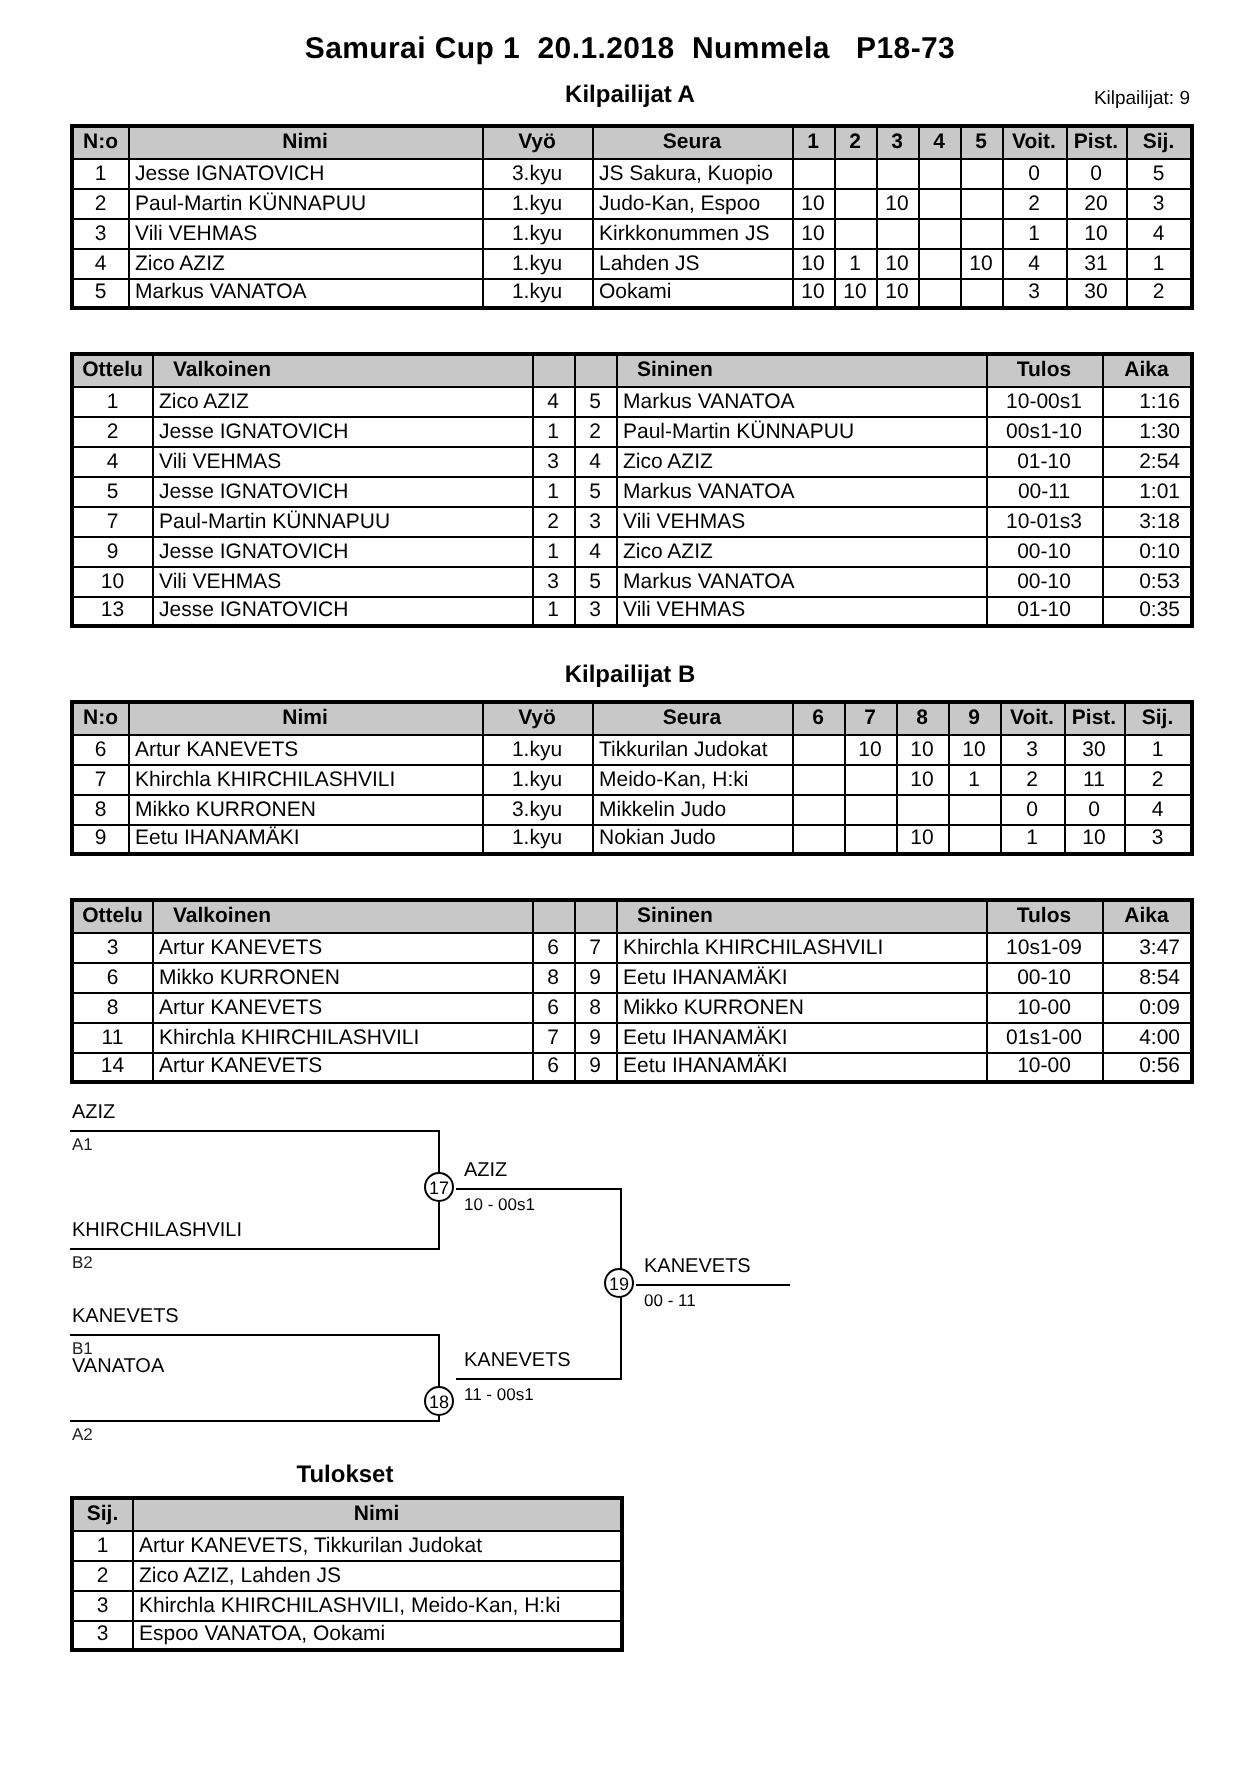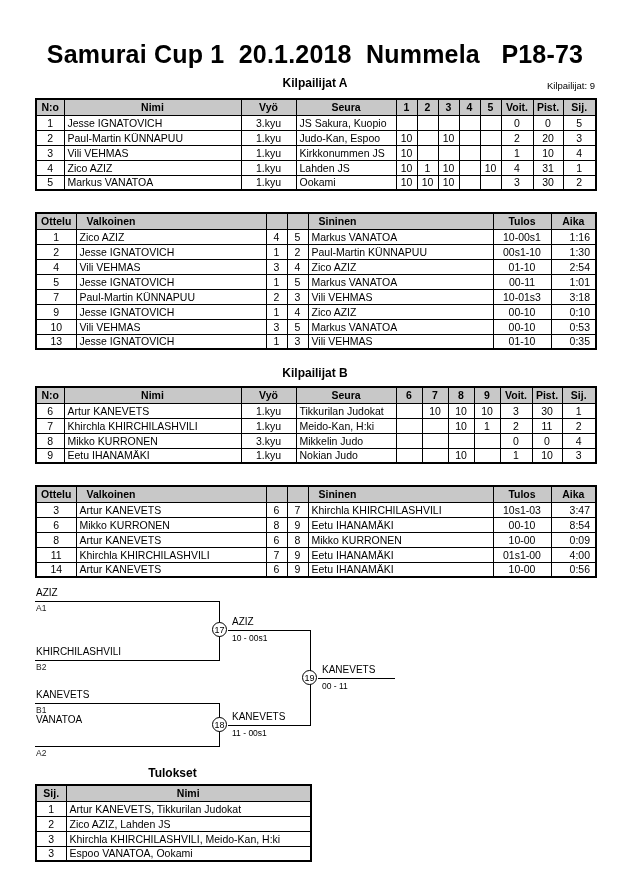--- a/index.html
+++ b/index.html
@@ -2,21 +2,21 @@
 <html style="--header-bg: #c8c8c8; --border: #000000; --page-bg: #ffffff;"><head>
 <meta charset="utf-8">
 <style>
   * { box-sizing: border-box; margin: 0; padding: 0; }
   html, body { background: #fff; }
   body {
     width: 630px; height: 891px; position: relative; overflow: hidden;
     font-family: "Liberation Sans", "DejaVu Sans", sans-serif; color: #000;
   }
   .page-title {
-    margin-top: 40px; text-align: center; font-size: 25px; font-weight: bold;
+    margin-top: 16px; text-align: center; font-size: 15px; font-weight: bold;
     white-space: pre; letter-spacing: 0.2px;
   }
   .section-head-row { position: relative; height: 16px; margin-top: 7px; }
   .section-heading { text-align: center; font-weight: bold; font-size: 12px; }
   .competitor-count { position: absolute; right: 35px; top: 4px; font-size: 9.5px; }
 
   table {
     border-collapse: collapse; table-layout: fixed; margin-left: 35px;
     border: 2px solid #000; background: #fff;
   }
@@ -381,21 +381,21 @@
           <th>Aika</th>
         </tr>
       </thead>
     <tbody>
         <tr>
           <td>3</td>
           <td>Artur KANEVETS</td>
           <td>6</td>
           <td>7</td>
           <td>Khirchla KHIRCHILASHVILI</td>
-          <td>10s1-03</td>
+          <td>10s1-09</td>
           <td>3:47</td>
         </tr>
         <tr>
           <td>6</td>
           <td>Mikko KURRONEN</td>
           <td>8</td>
           <td>9</td>
           <td>Eetu IHANAMÄKI</td>
           <td>00-10</td>
           <td>8:54</td>
@@ -449,21 +449,21 @@
 
     <div class="b-name" style="left:36px;top:103px">KANEVETS</div>
     <div class="b-line" style="left:35px;top:117px;width:185px;height:1px"></div>
     <div class="b-seed" style="left:36px;top:119px">B1</div>
 
     <div class="b-name" style="left:36px;top:128px">VANATOA</div>
     <div class="b-line" style="left:35px;top:160px;width:185px;height:1px"></div>
     <div class="b-seed" style="left:36px;top:162px">A2</div>
 
     <div class="b-line" style="left:219px;top:117px;width:1px;height:44px"></div>
-    <div class="b-circle" style="left:212px;top:131px">18</div>
+    <div class="b-circle" style="left:212px;top:143px">18</div>
 
     <div class="b-line" style="left:228px;top:139px;width:82px;height:1px"></div>
     <div class="b-name" style="left:232px;top:125px">KANEVETS</div>
     <div class="b-score" style="left:232px;top:142px">11 - 00s1</div>
 
     <div class="b-line" style="left:310px;top:44px;width:1px;height:96px"></div>
     <div class="b-circle" style="left:302px;top:84px">19</div>
     <div class="b-line" style="left:318px;top:92px;width:77px;height:1px"></div>
     <div class="b-name" style="left:322px;top:78px">KANEVETS</div>
     <div class="b-score" style="left:322px;top:95px">00 - 11</div>

